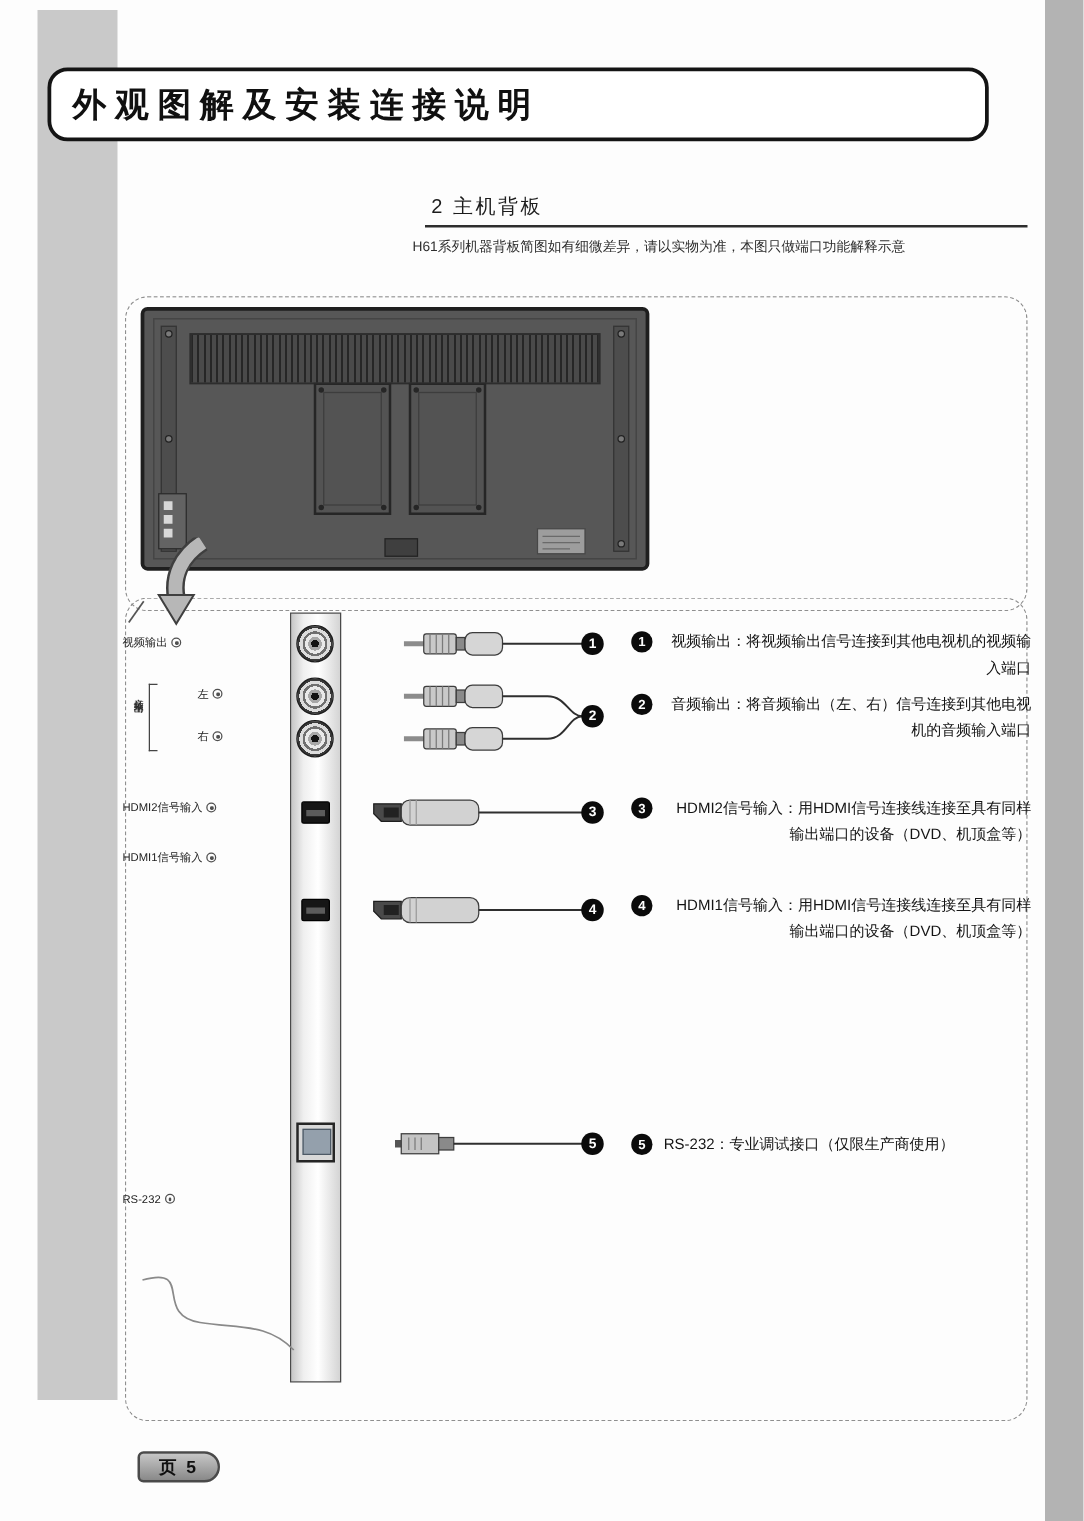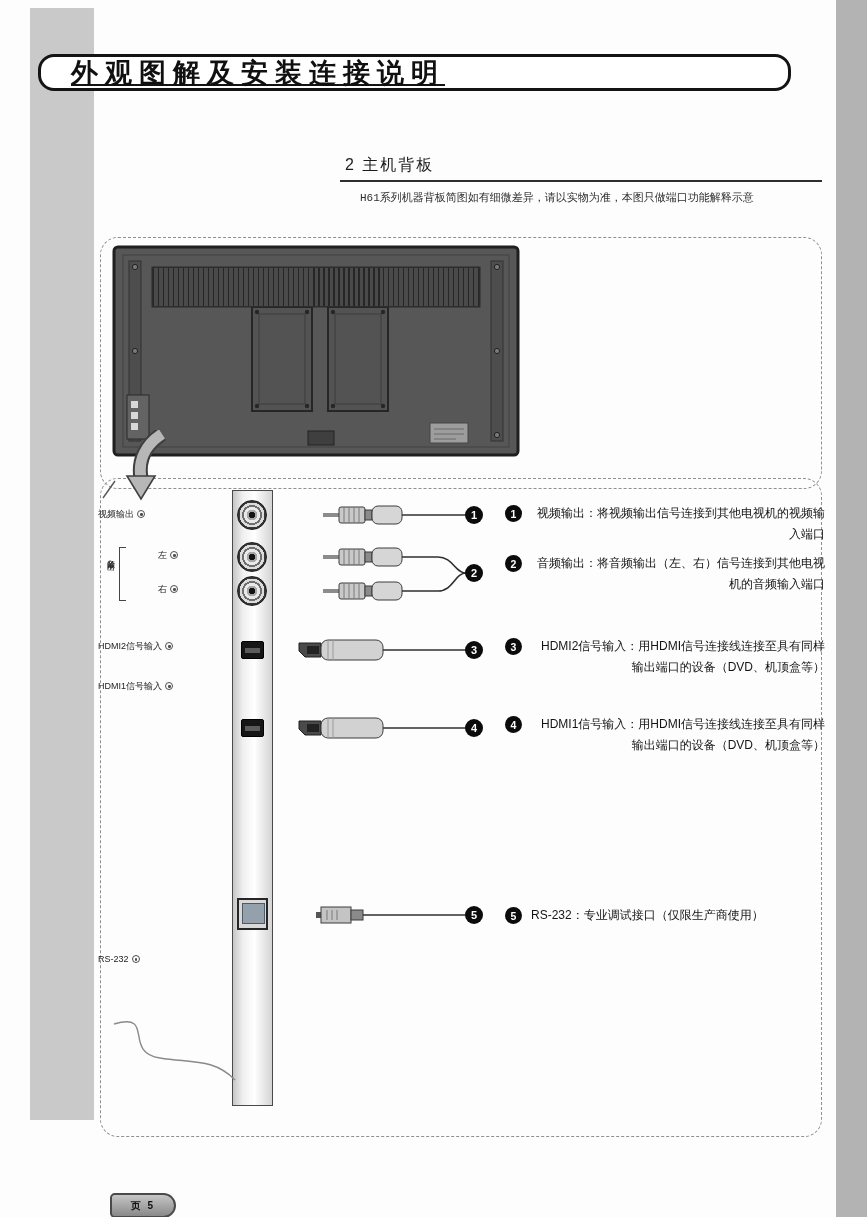--- a/index.html
+++ b/index.html
@@ -3,27 +3,27 @@
 <meta charset="utf-8">
 <style>
   * { margin:0; padding:0; box-sizing:border-box; }
   html,body { background:#ffffff; }
   body { font-family:"Liberation Sans","DejaVu Sans",sans-serif; color:#141414; }
   .page { position:relative; width:867px; height:1217px; background:#fdfdfd; overflow:hidden; }
 
   .left-strip  { position:absolute; left:30px; top:8px; width:64px; height:1112px; background:#c9c9c9; }
   .right-strip { position:absolute; left:836px; top:0; width:31px; height:1217px; background:#b3b3b3; }
 
-  .title-box { position:absolute; left:38px; top:54px; width:753px; height:37px; background:#ffffff;
-               border:3px solid #141414; border-radius:16px; display:flex; align-items:center; padding-left:30px;text-decoration:underline; }
+  .title-box { position:absolute; left:38px; top:54px; width:753px; height:59px; background:#ffffff;
+               border:3px solid #141414; border-radius:16px; display:flex; align-items:center; padding-left:17px; }
   .title-box .t { font-size:27px; font-weight:bold; letter-spacing:7px; color:#101010; font-family:"Liberation Serif","DejaVu Serif",serif; }
 
   .sec-head { position:absolute; left:345px; top:155px; font-size:16px; font-weight:normal; letter-spacing:2px; color:#1c1c1c; }
   .sec-rule { position:absolute; left:340px; top:180px; width:482px; height:2px; background:#2e2e2e; }
-  .sec-note { position:absolute; left:360px; top:190px; width:480px; font-size:11px; color:#2e2e2e; white-space:nowrap;font-family:Liberation Mono, monospace; }
+  .sec-note { position:absolute; left:330px; top:190px; width:480px; font-size:11px; color:#2e2e2e; white-space:nowrap; }
 
   .dash1 { position:absolute; left:100px; top:237px; width:722px; height:252px; border:1.6px dashed #8f8f8f; border-radius:18px; }
   .dash2 { position:absolute; left:100px; top:478px; width:722px; height:659px; border:1.6px dashed #8f8f8f; border-radius:18px; }
 
   .tv, .arrow, .cable, .wavy, .tick { position:absolute; }
   .grille { position:absolute; left:152px; top:267px; width:328px; height:40px;
             background:repeating-linear-gradient(90deg,#262626 0 1.5px,#4a4a4a 1.5px 5px); border:1px solid #2d2d2d; }
 
   .strip-panel { position:absolute; left:232px; top:490px; width:41px; height:616px; border:1.4px solid #4a4a4a;
                  background:linear-gradient(90deg,#c6c6c6 0%,#efefef 25%,#ffffff 55%,#d4d4d4 100%); }
@@ -51,21 +51,21 @@
                font-size:11px; font-weight:bold; display:flex; align-items:center; justify-content:center; }
 
   .callout { position:absolute; left:505px; width:320px; display:flex; gap:9px; }
   .callout .nb { flex:0 0 auto; width:17px; height:17px; margin-top:2px; border-radius:50%; background:#0b0b0b; color:#fff;
                  font-size:10.5px; font-weight:bold; display:flex; align-items:center; justify-content:center; }
   .callout .tx { font-size:12px; line-height:1.75; color:#141414;text-align:right; }
 
   .page-badge { position:absolute; left:110px; top:1161px; width:66px; height:25px;
                 background:linear-gradient(180deg,#c6c6c6,#898989); border:2px solid #4a4a4a;
                 border-radius:5px 13px 13px 5px; display:flex; align-items:center; justify-content:center;
-                font-size:10px; font-weight:bold; color:#101010; letter-spacing:2px;margin-top:32px; }
+                font-size:14px; font-weight:bold; color:#101010; letter-spacing:2px; }
 </style>
 </head>
 <body>
 
 <div class="page">
 
   <div class="left-strip"></div>
   <div class="right-strip"></div>
 
   <div class="title-box">

